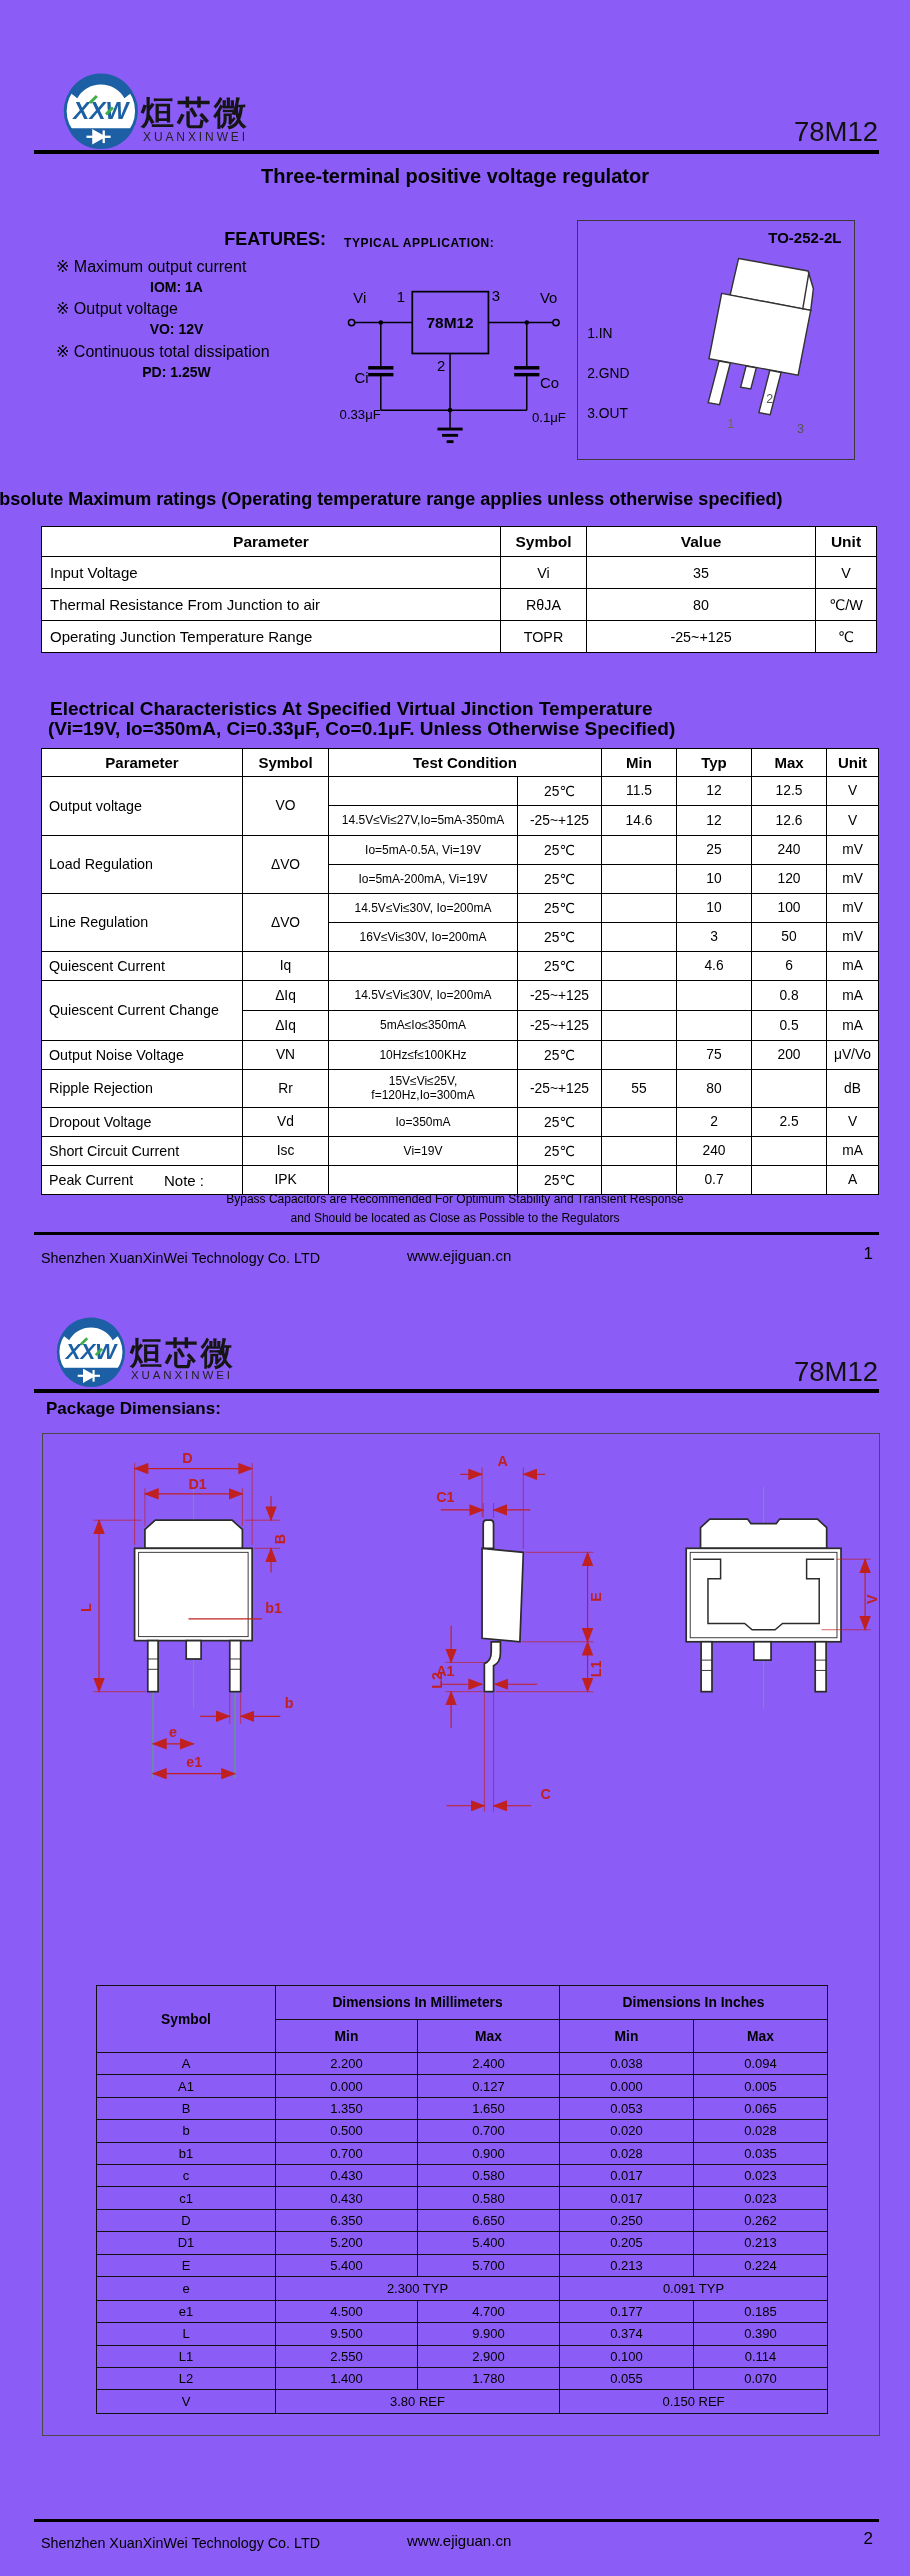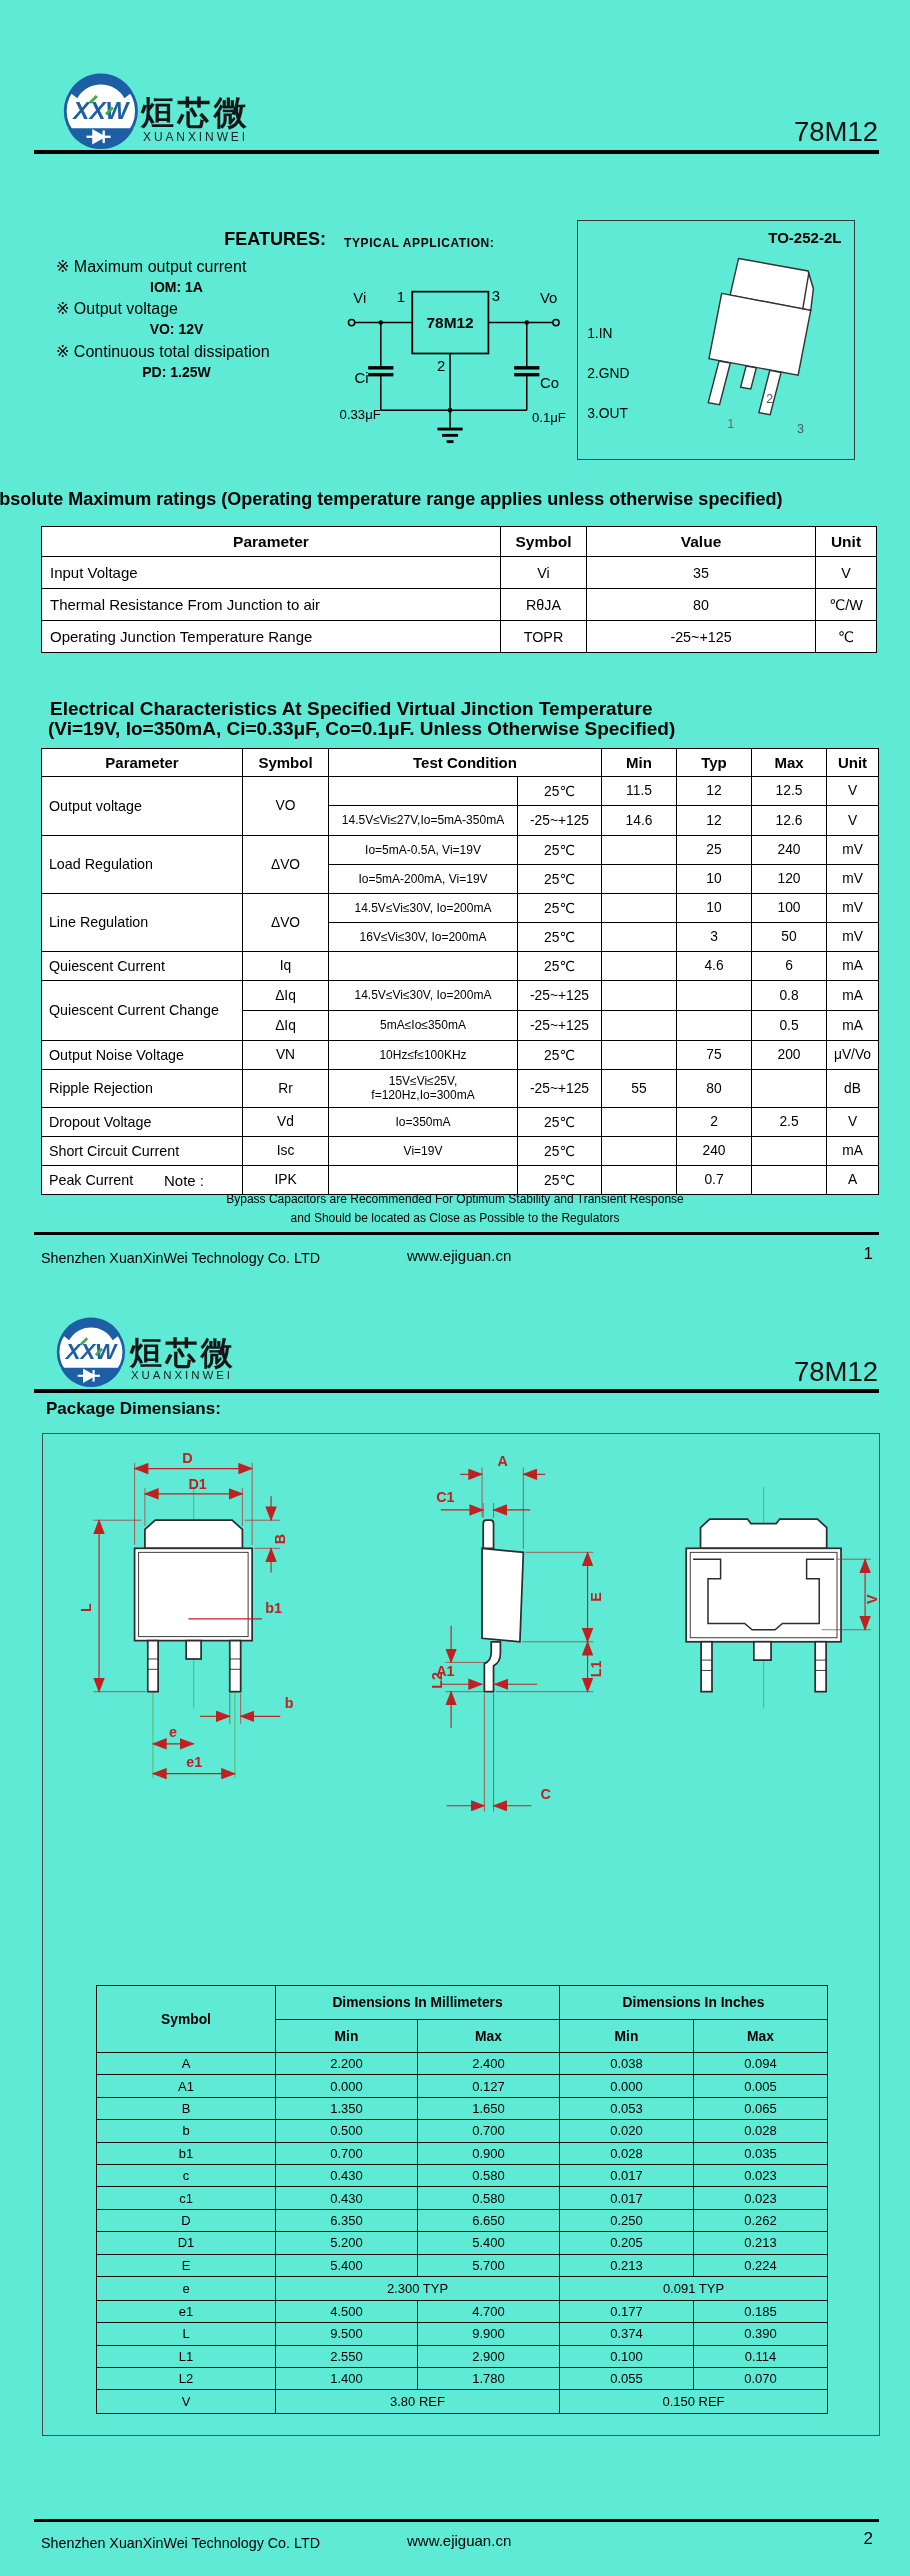--- a/index.html
+++ b/index.html
@@ -1,16 +1,16 @@
 <!DOCTYPE html>
 <html style="font-size:9.2px"><head>
 <meta charset="utf-8">
 <style>
   html,body{margin:0;padding:0;background:#ffffff;}
-  #doc{position:relative;width:910px;height:2576px;background:#5eead4;overflow:hidden;
+  #doc{position:relative;width:910px;height:2576px;background:#8b5cf6;overflow:hidden;
        font-family:"Liberation Sans","DejaVu Sans",sans-serif;color:#000;text-decoration:underline;}
   .abs{position:absolute;}
   .rule{position:absolute;background:#000;}
   
   .cnname{font-weight:700;font-size:33px;letter-spacing:3.4px;color:#151515;}
   .enname{font-size:12px;letter-spacing:2.9px;color:#222;}
   .partnum{font-size:27.5px;text-align:right;width:229px;color:#111;}
   .doctitle{width:910px;text-align:center;font-size:20px;font-weight:700;}
   
   .feat-h{font-size:18px;font-weight:700;margin-bottom:6.9px;text-align:right;}
@@ -75,20 +75,21 @@
       <line x1="88" y1="100" x2="88" y2="122"></line>
     </g>
     <text x="83" y="80" text-anchor="middle" font-size="42" font-weight="700" font-style="italic" fill="#1d5fa4">XXW</text>
     <line x1="64" y1="52" x2="76" y2="40" stroke="#3fae49" stroke-width="5"></line>
     <line x1="92" y1="72" x2="104" y2="60" stroke="#3fae49" stroke-width="5"></line>
   </svg>
   <div class="abs cnname" style="left:141px;top:91px">烜芯微</div>
   <div class="abs enname" style="left:143px;top:130px">XUANXINWEI</div>
   <div class="abs partnum" style="left:649px;top:116px">78M12</div>
   <div class="rule" style="left:34px;top:150px;width:845px;height:4px"></div>
+  <div class="abs doctitle" style="left:0;top:165px">Three-terminal positive voltage regulator</div>
 
   <div class="abs" style="left:56px;top:229px;width:270px">
     <div class="feat-h">FEATURES:</div>
     <div class="feat-label">※ Maximum output current</div>
     <div class="feat-value">IOM: 1A</div>
     <div class="feat-label">※ Output voltage</div>
     <div class="feat-value">VO: 12V</div>
     <div class="feat-label">※ Continuous total dissipation</div>
     <div class="feat-value">PD: 1.25W</div>
   </div>

